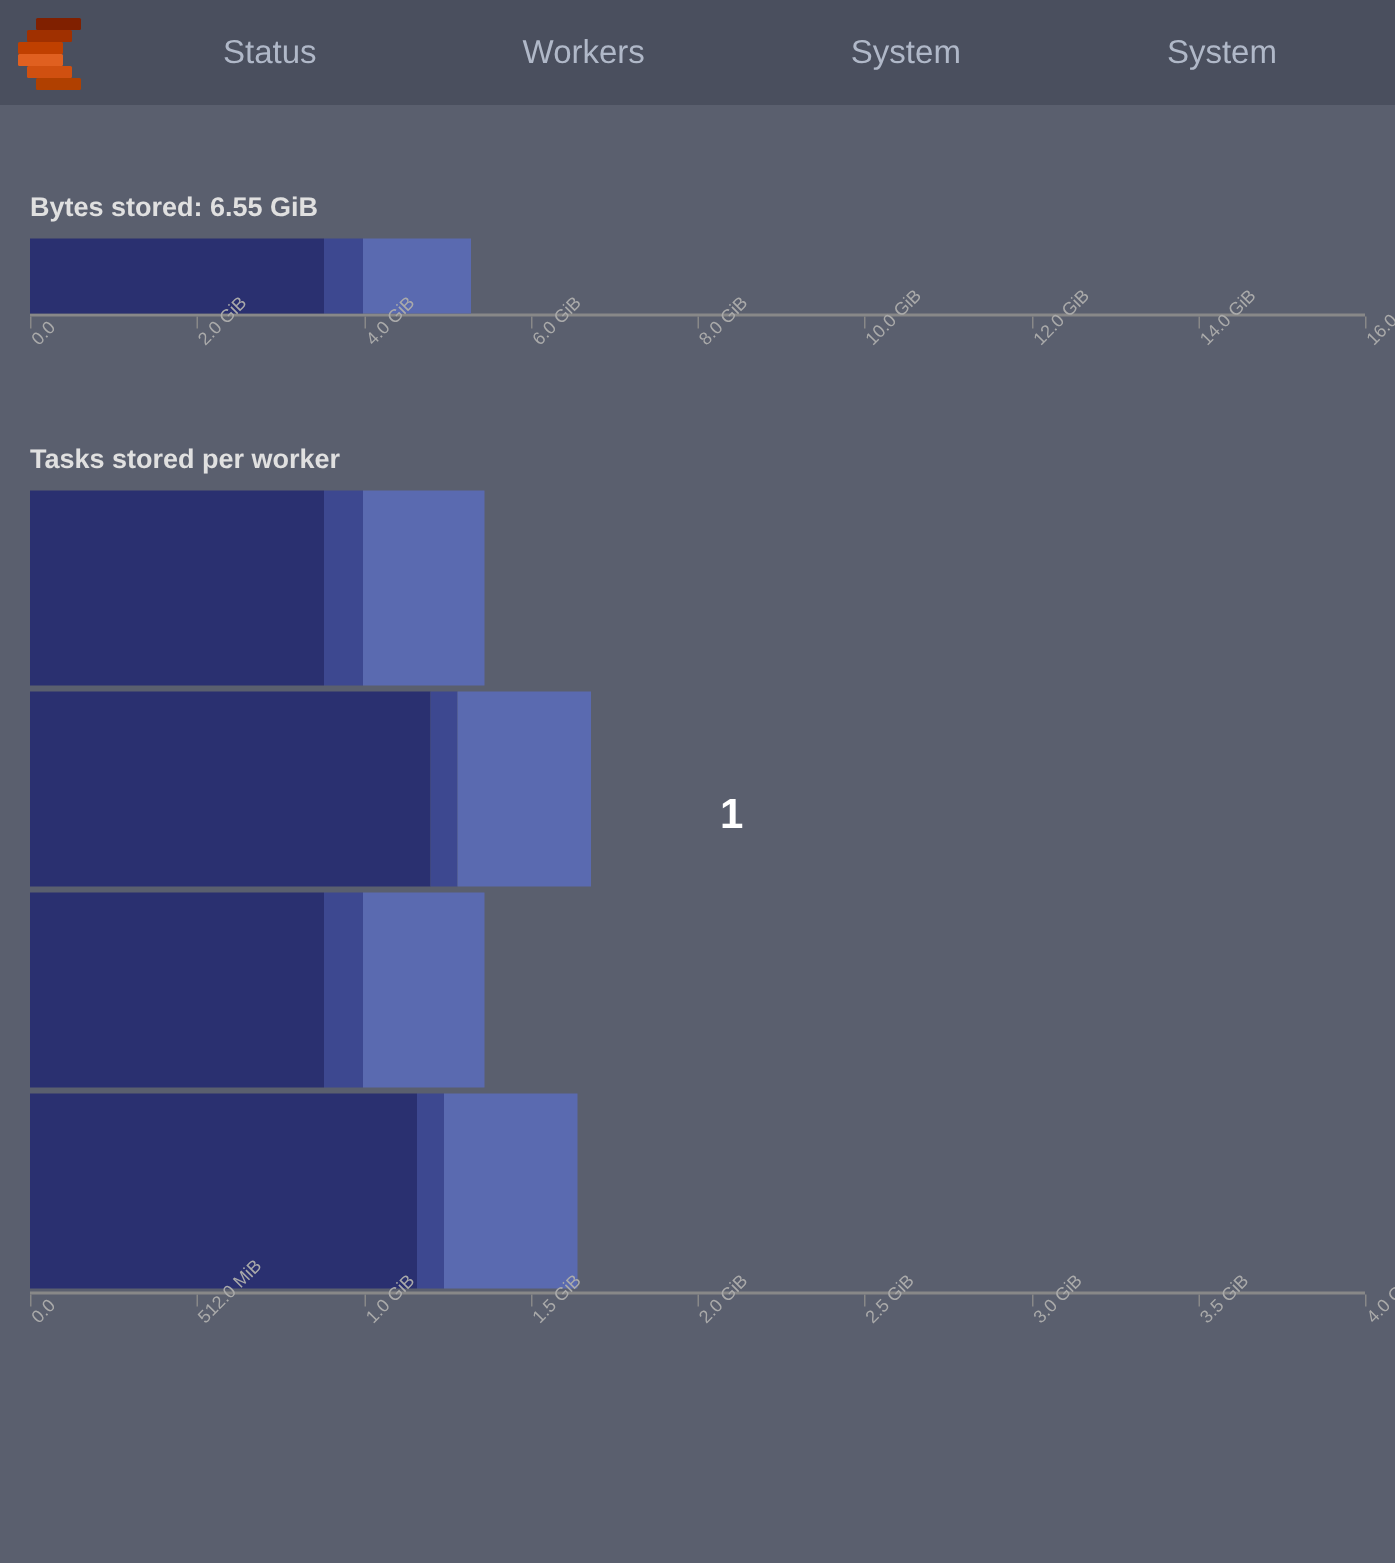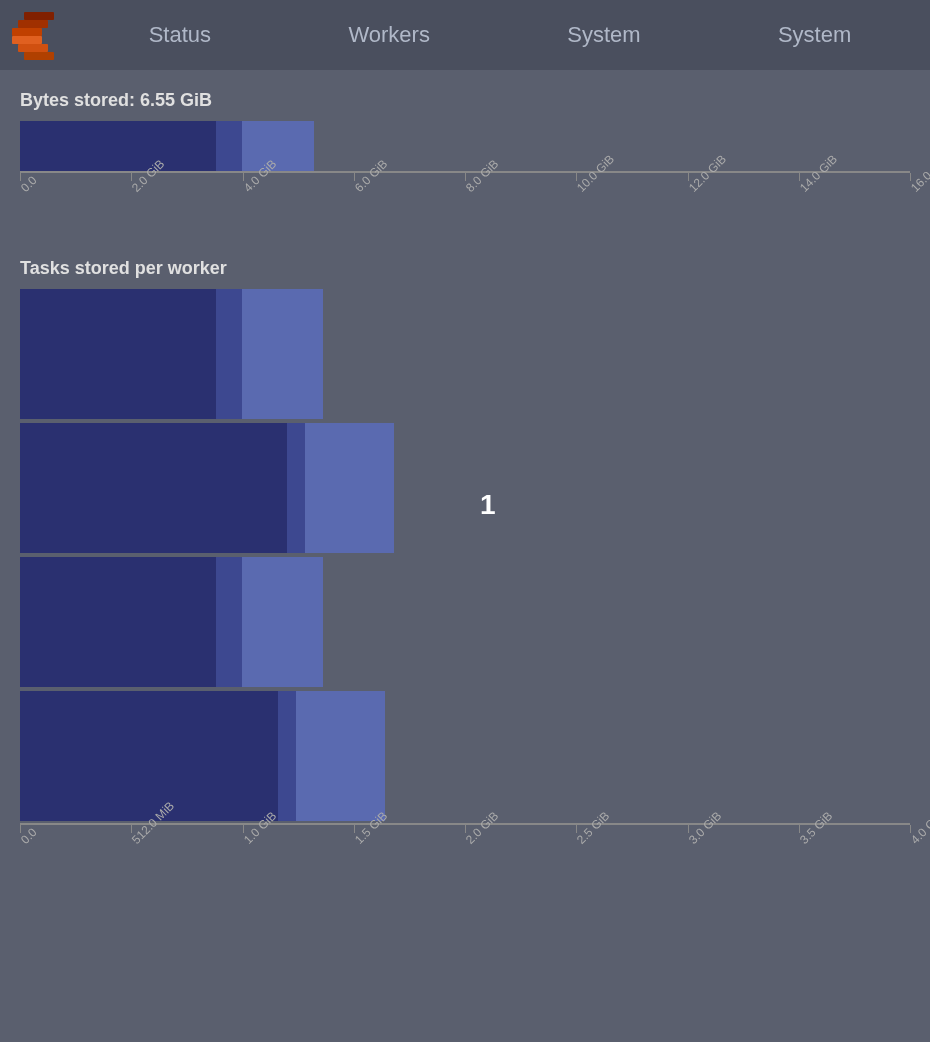--- a/index.html
+++ b/index.html
@@ -39,20 +39,21 @@
       color: #b0b8c8;
       font-size: 22px;
       font-weight: 500;
       cursor: pointer;
       padding: 8px 16px;
     }
 
     
     .main {
       padding: 20px 20px 0 20px;
+      margin-top: 38px;
     }
 
     
     .section {
       margin-bottom: 30px;
     }
 
     .section-title {
       font-size: 18px;
       font-weight: bold;

